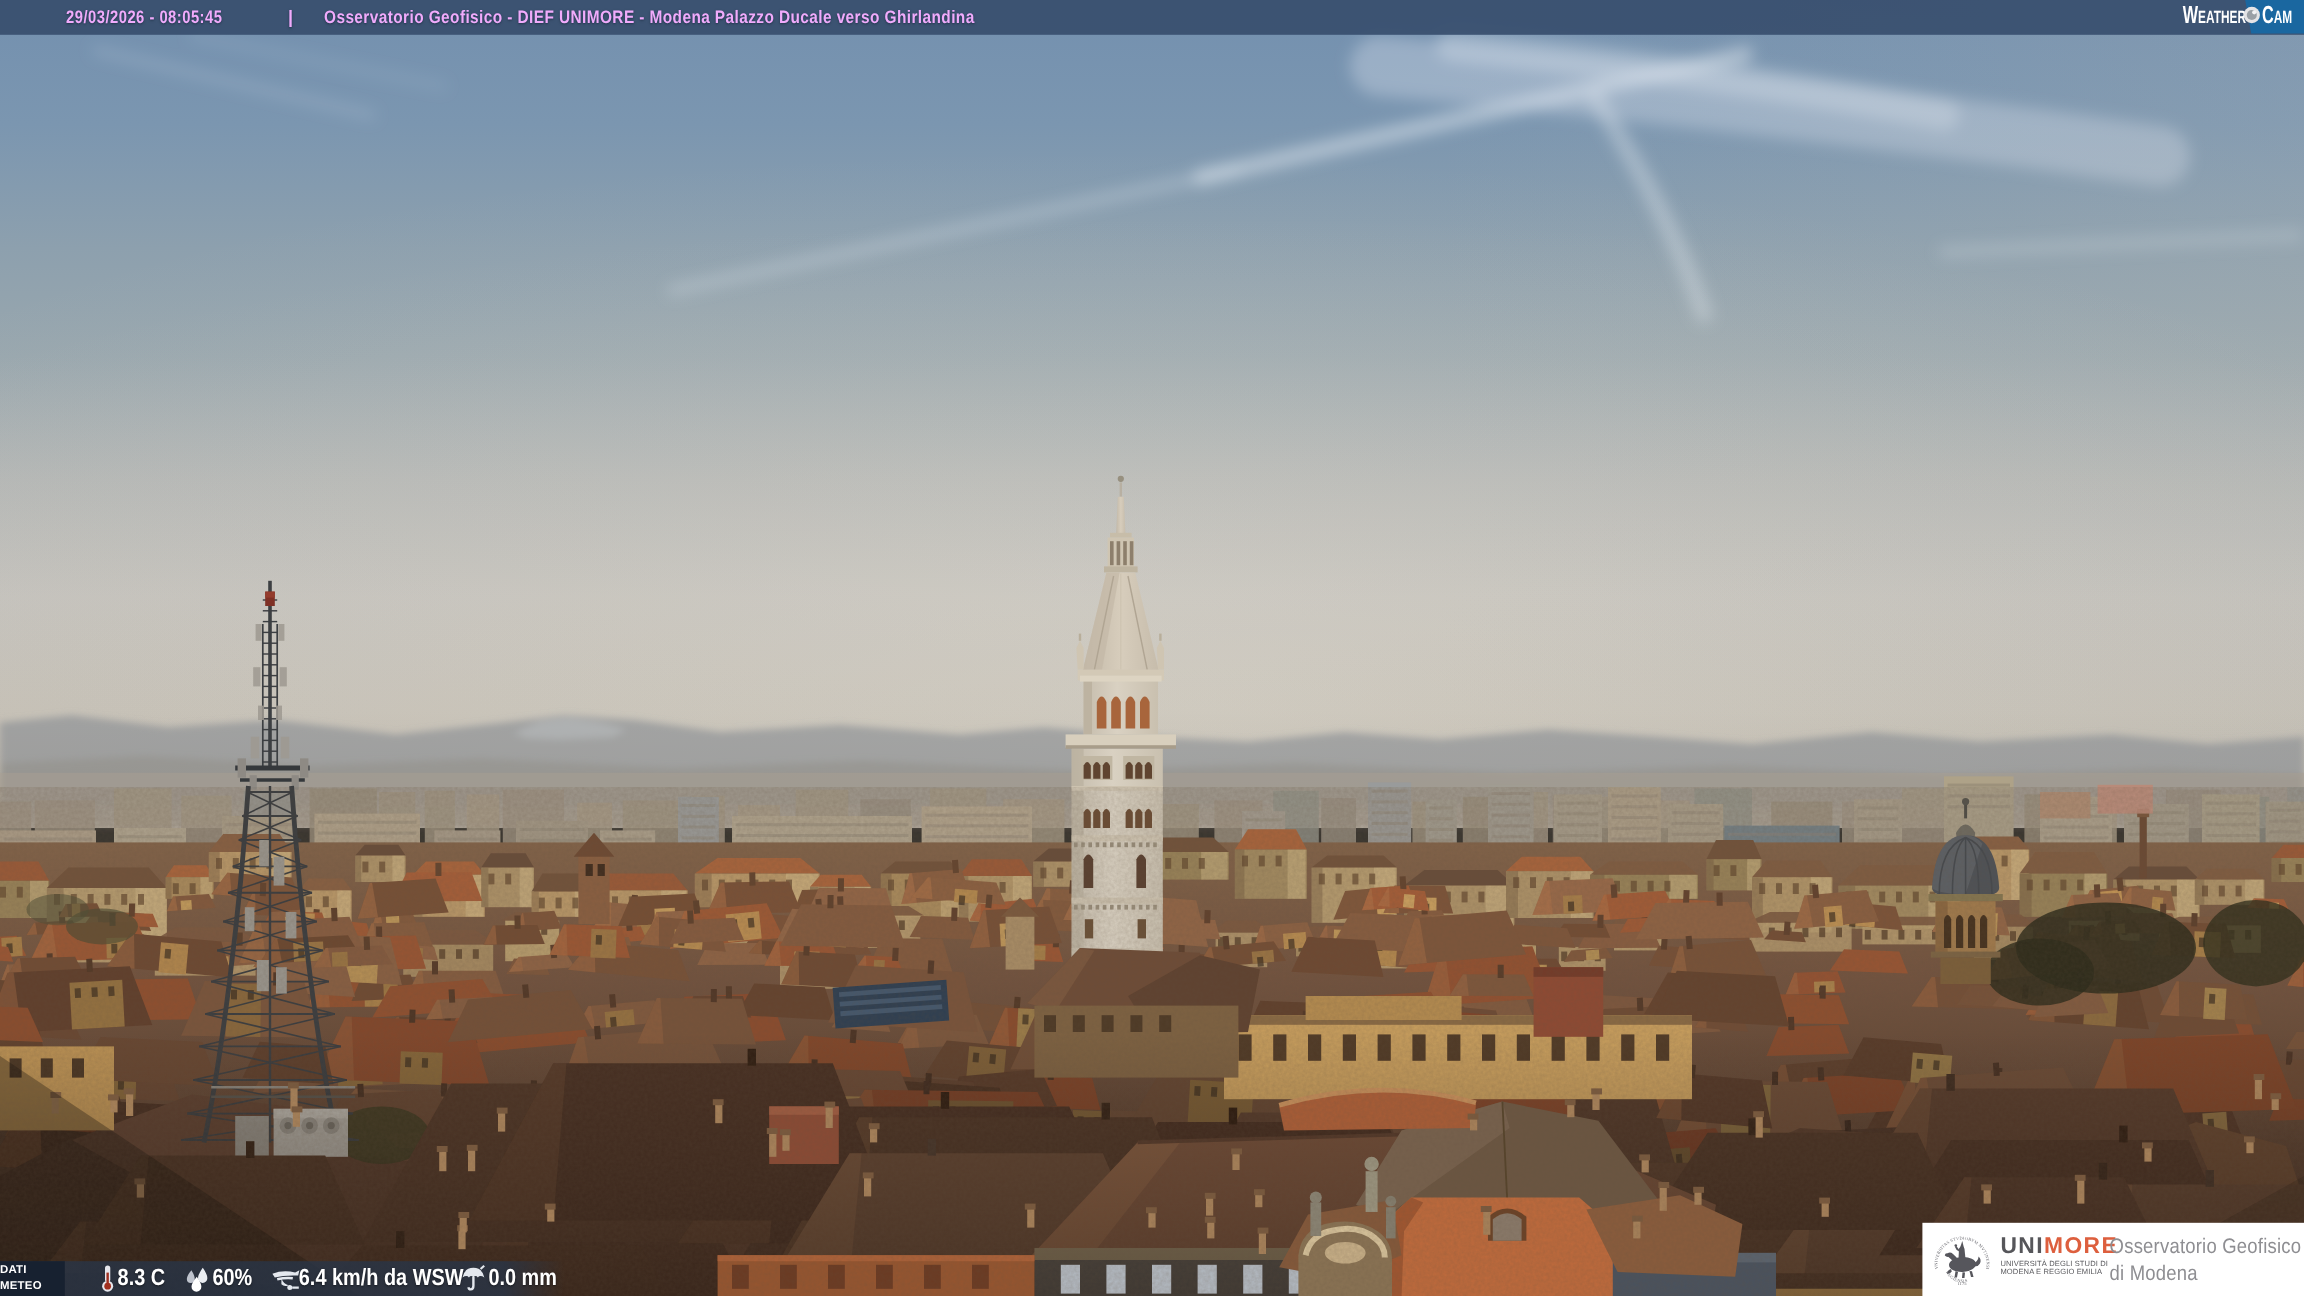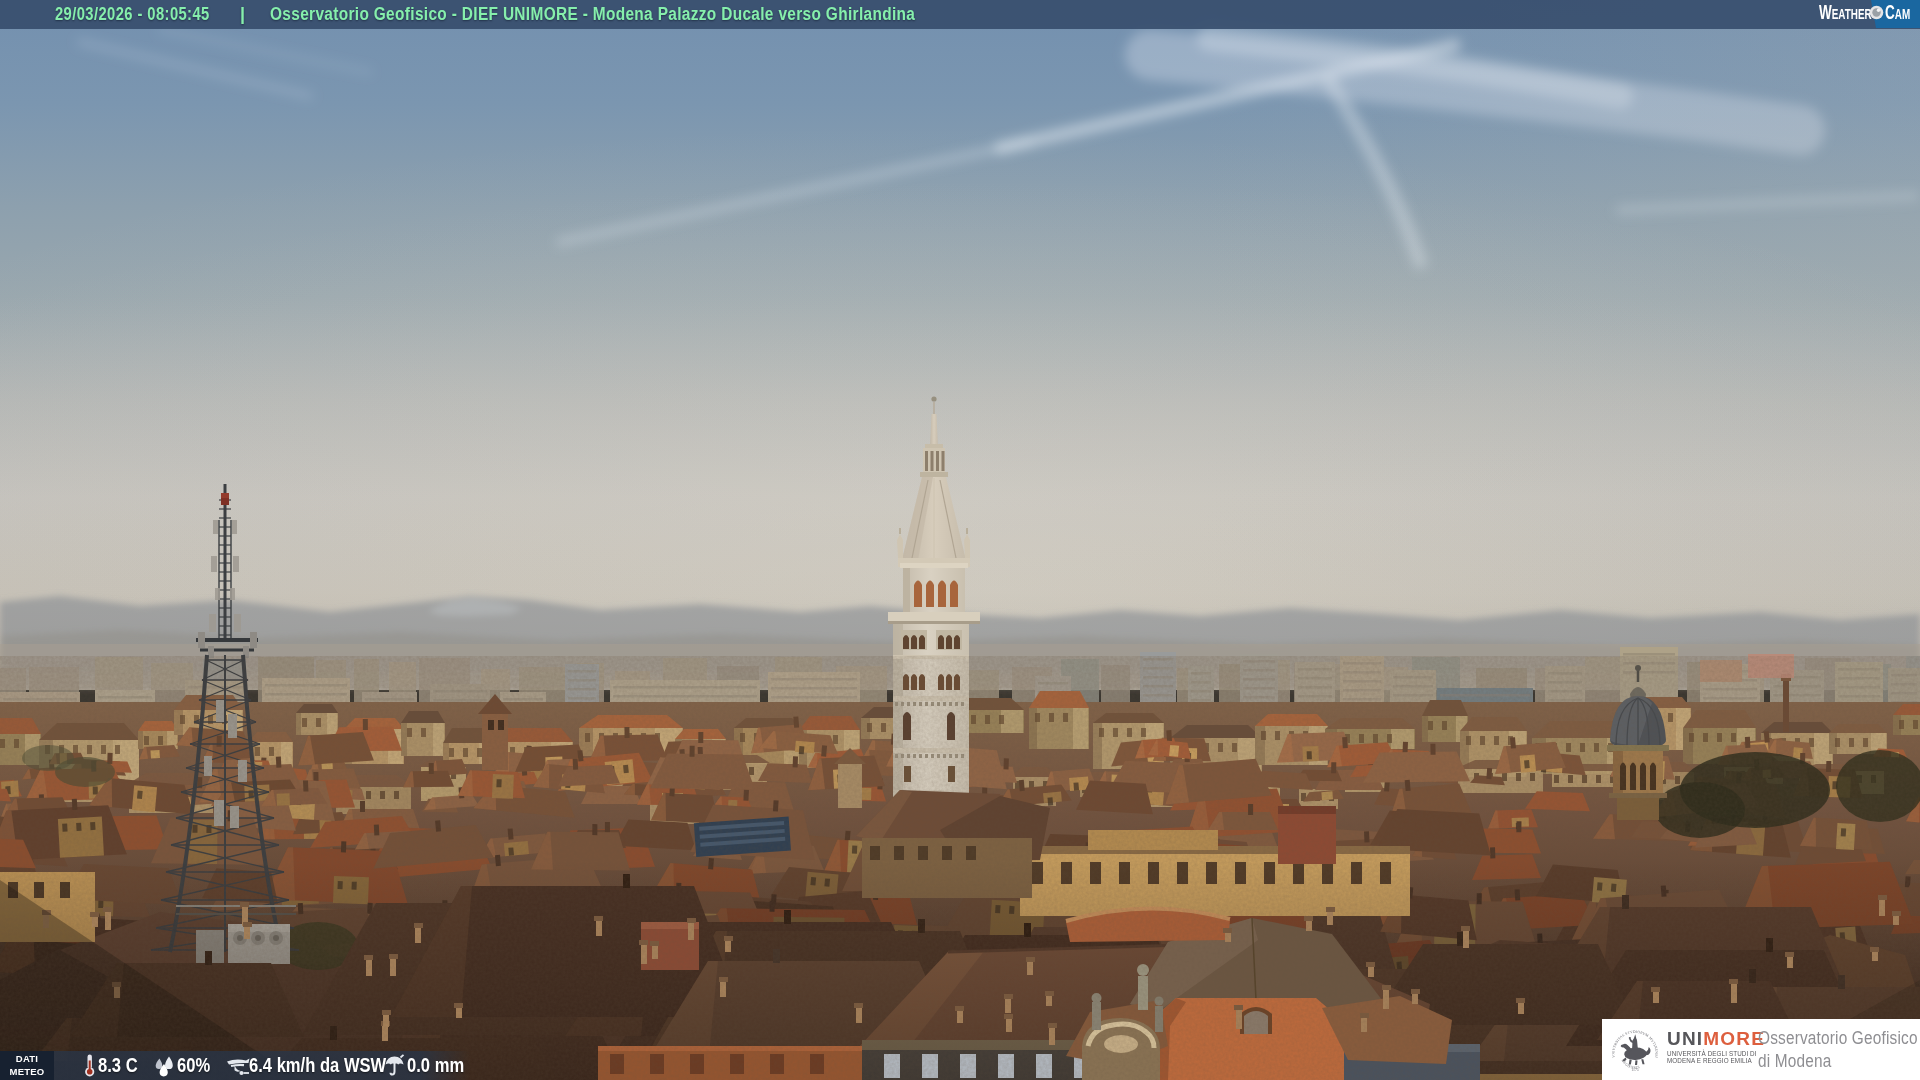--- a/index.html
+++ b/index.html
@@ -1,23 +1,23 @@
 <!DOCTYPE html>
 <html><head><meta charset="utf-8"><title>WeatherCam Modena</title>
 <style>
 html,body{margin:0;padding:0;background:#000}
 .scene{position:relative;width:1920px;height:1080px;overflow:hidden;font-family:"Liberation Sans",sans-serif}
 .scene > svg.bg{position:absolute;left:0;top:0}
-.topbar{position:absolute;left:0;top:0;width:1920px;height:29px;background:rgba(56,79,110,0.93);color:#86efac;font-weight:bold;font-size:18px;line-height:29px;white-space:nowrap;text-shadow:0 1px 2px rgba(10,20,35,0.5)}
+.topbar{position:absolute;left:0;top:0;width:1920px;height:29px;background:rgba(56,79,110,0.93);color:#f0abfc;font-weight:bold;font-size:15px;line-height:29px;white-space:nowrap;text-shadow:0 1px 2px rgba(10,20,35,0.5)}
 .tb1{position:absolute;left:55px;top:0;display:inline-block;transform:scaleX(0.82);transform-origin:0 50%;letter-spacing:0.5px}
 .tbsep{position:absolute;left:240px;top:0}
 .tb2{position:absolute;left:270px;top:0;display:inline-block;transform:scaleX(0.856);transform-origin:0 50%;letter-spacing:0.4px}
 .wcam{position:absolute;left:1760px;top:0;width:160px;height:46px}
 .meteobar{position:absolute;left:0;top:1051px;width:470px;height:29px;background:linear-gradient(to right,rgba(40,53,72,0.78) 0 420px,rgba(40,53,72,0.0));color:#fff}
-.dati{position:absolute;left:0;top:0;background:rgba(20,30,46,0.85);height:29px;width:54px;font-size:9.5px;font-weight:bold;text-align:center;line-height:12.5px;padding-top:2px;box-sizing:border-box;letter-spacing:0.2px}
+.dati{position:absolute;left:0;top:0;background:rgba(20,30,46,0.85);height:29px;width:54px;font-size:9.5px;font-weight:bold;line-height:12.5px;padding-top:2px;box-sizing:border-box;letter-spacing:0.2px}
 .mitem{position:absolute}
 .mtext{position:absolute;top:0;font-weight:bold;font-size:19.5px;line-height:29px;text-shadow:0 1px 2px rgba(0,0,0,0.55);letter-spacing:0px;transform:scaleX(0.85);transform-origin:0 50%;white-space:nowrap}
 .unibox{position:absolute;left:1602px;top:1019px;width:318px;height:61px;background:#ffffff}
 .crest{position:absolute;left:8px;top:5px}
 .unitext{position:absolute;left:65px;top:12px}
 .unimore{font-size:19px;font-weight:bold;letter-spacing:1.2px;line-height:15px}
 .uni{color:#56565a}.more{color:#dd5f3e}
 .unismall{margin-top:4px;font-size:6.3px;color:#57575b;line-height:7.3px;letter-spacing:0.1px}
 .osstext{position:absolute;left:156px;top:8px;font-size:17.5px;color:#8e8e92;line-height:23px;transform:scaleX(0.88);transform-origin:0 0;white-space:nowrap;letter-spacing:0.2px}
 </style></head>

